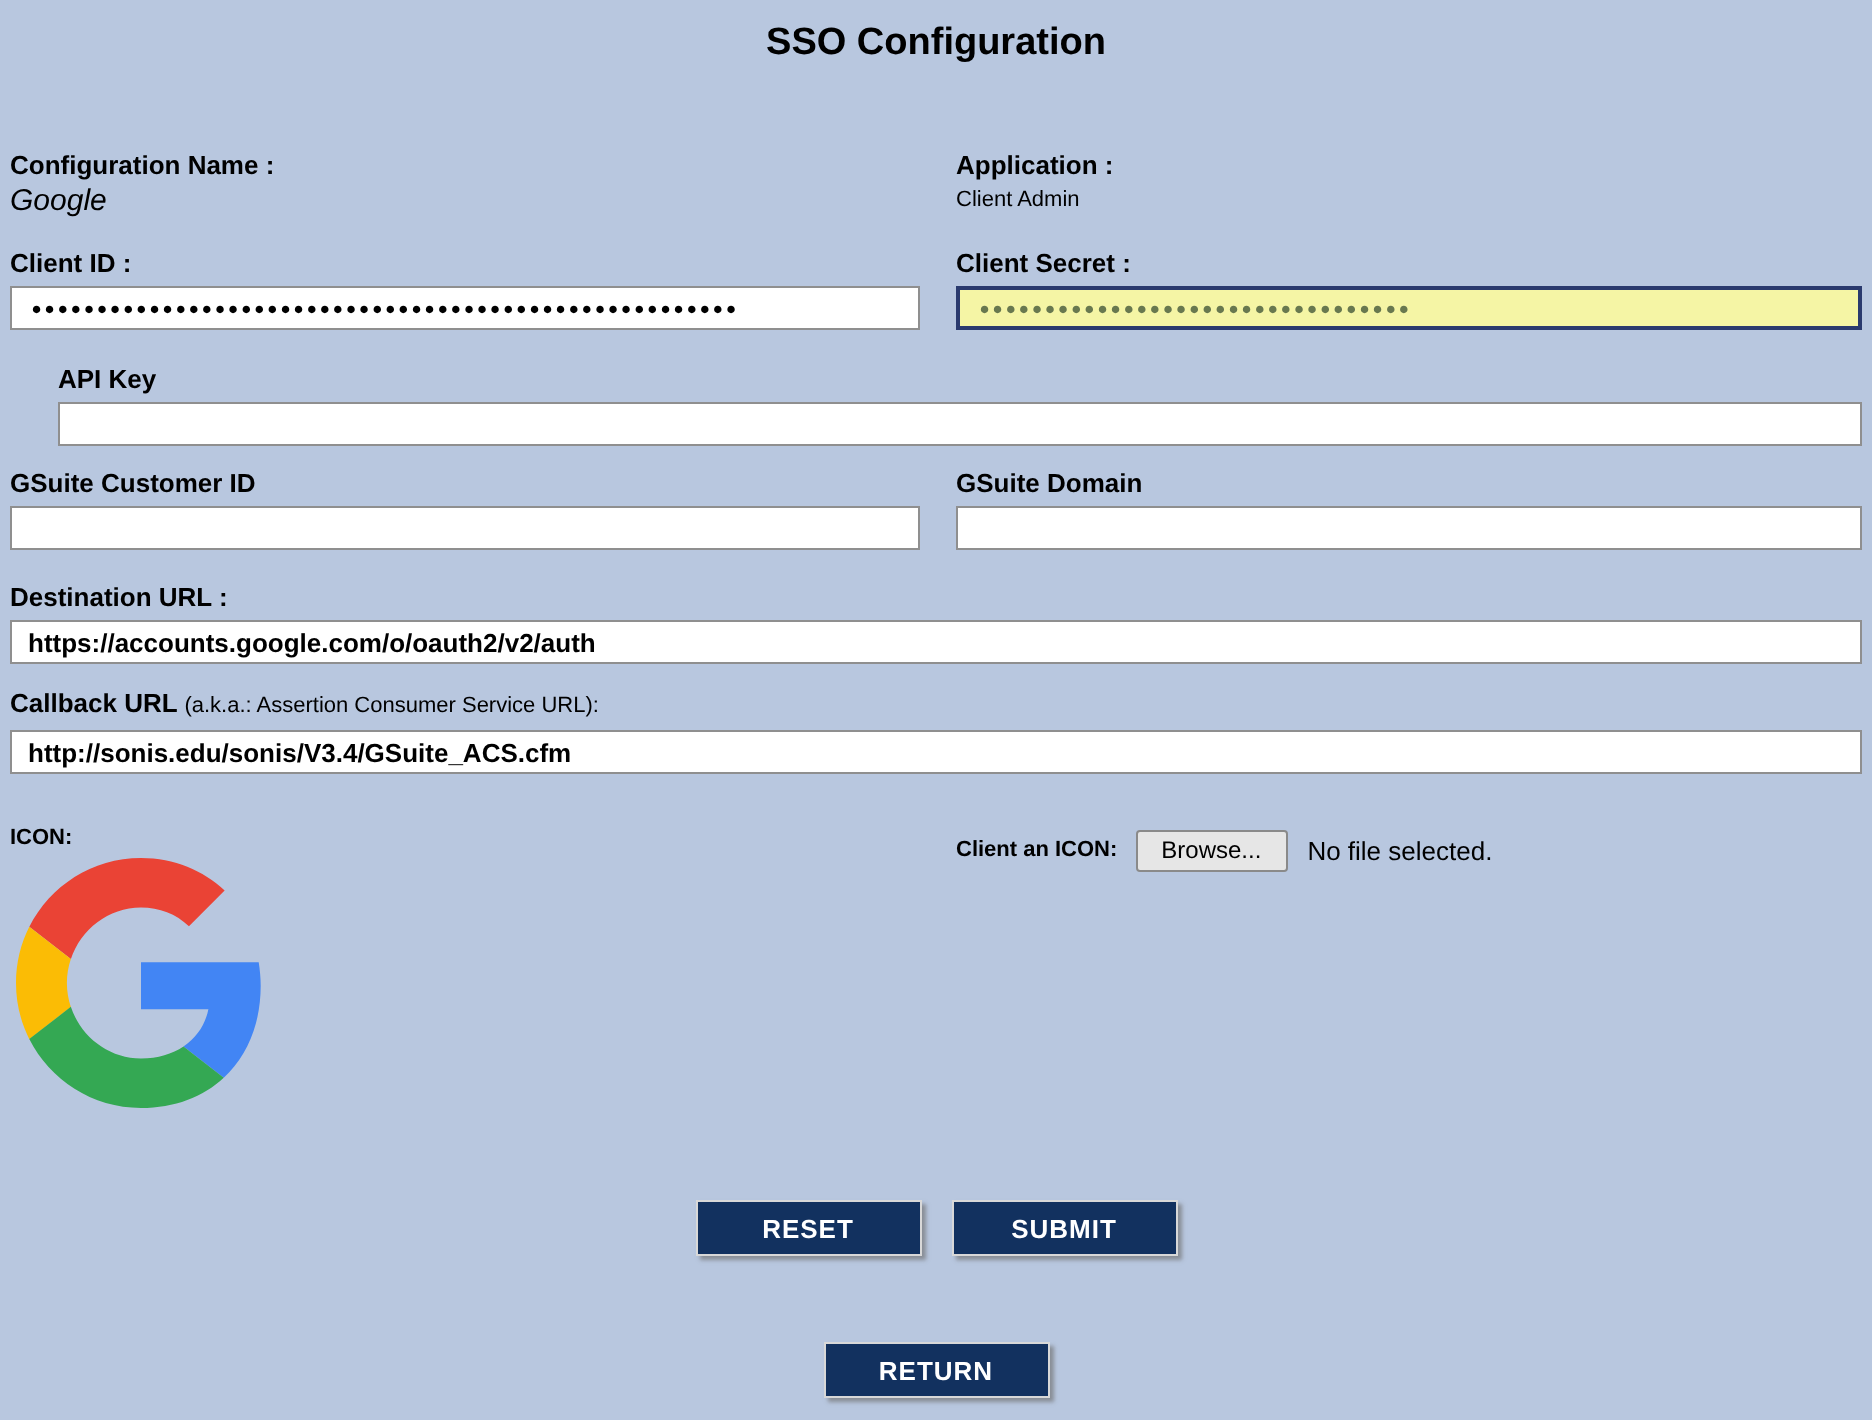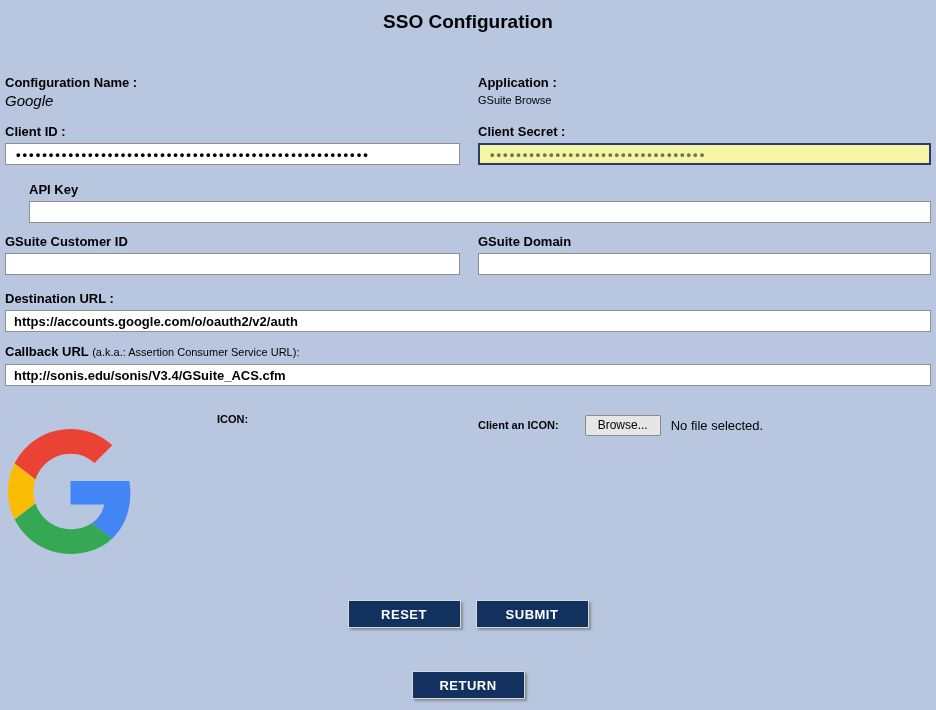--- a/index.html
+++ b/index.html
@@ -32,26 +32,26 @@
     border:1px solid #8f8f8f; background:#fff;
     font-family:"Liberation Sans", sans-serif;
     font-size:13px; font-weight:bold; padding:0 8px; color:#000;
   }
   input.field.masked { letter-spacing:2px; padding:0 10px; }
   input.field.secret {
     background:#f5f5a5; border:2px solid #2a3a6e; color:#68784f;
   }
 
   .icon-row { top:413px; }
-  .icon-label { font-size:11px; font-weight:bold;text-align:center; }
+  .icon-label { font-size:11px; font-weight:bold; }
   .google-logo { margin-top:4px; margin-left:3px; display:block; }
 
   .upload-line { display:flex; align-items:center; margin-top:2px; }
   .browse-btn {
-    margin-left:26px;
+    margin-left:9px;
     font-family:"Liberation Sans", sans-serif;
     font-size:12px; color:#000;
     background:#e6e6e6; border:1px solid #8a8a8a; border-radius:2px;
     padding:2px 12px; height:21px; line-height:15px; cursor:pointer;
   }
   .file-status { margin-left:10px; font-size:13px; font-weight:normal; }
 
   .btn-row { position:absolute; left:0; width:100%; display:flex; justify-content:center; gap:15px; }
   .btn-row.main { top:600px; }
   .btn-row.return { top:671px; }
@@ -72,21 +72,21 @@
 
   <div class="title">SSO Configuration</div>
 
   <div class="row" style="top:75px;">
     <div class="col-left">
       <div class="lbl">Configuration Name :</div>
       <div class="value-italic">Google</div>
     </div>
     <div class="col-right">
       <div class="lbl">Application :</div>
-      <div class="value-small">GSuite Browse</div>
+      <div class="value-small">Client Admin</div>
     </div>
   </div>
 
   <div class="row" style="top:124px;">
     <div class="col-left">
       <div class="lbl">Client ID :</div>
       <input type="text" class="field masked" value="••••••••••••••••••••••••••••••••••••••••••••••••••••••" style="">
     </div>
     <div class="col-right">
       <div class="lbl">Client Secret :</div>

